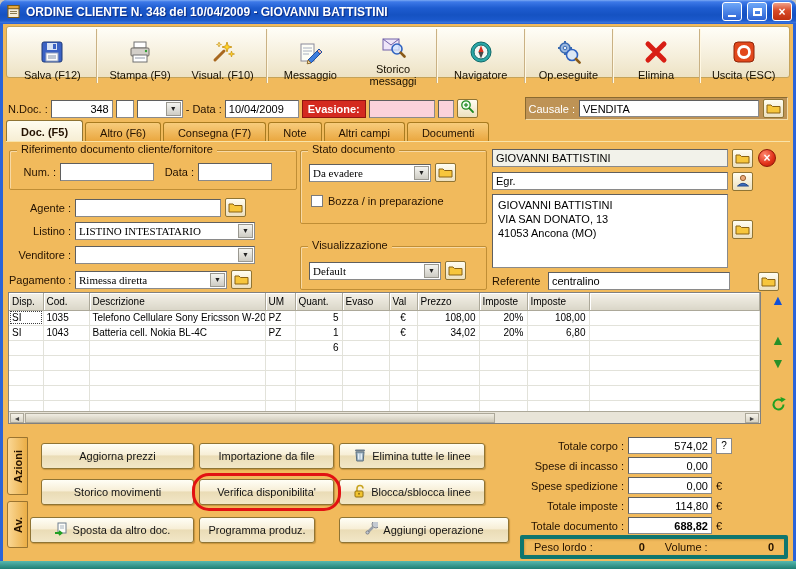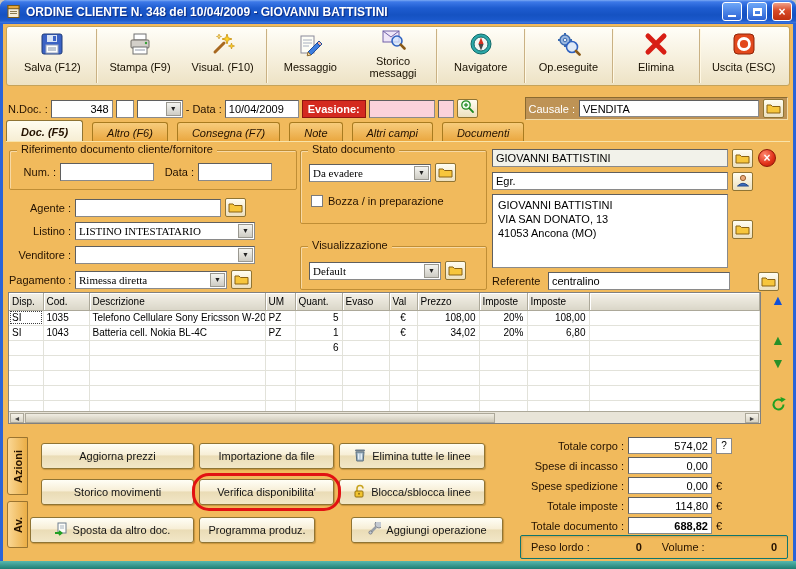--- a/index.html
+++ b/index.html
@@ -14,22 +14,22 @@
   .winbtn.minmax { background:linear-gradient(180deg,#6EA8F8,#2B62D4); }
   .winbtn.close { background:linear-gradient(180deg,#F0A088,#D84A28 45%,#C03010); }
   .glyph-min { width:8px; height:2px; background:#fff; margin-top:9px; }
   .glyph-max { width:9px; height:8px; border:2px solid #fff; border-top-width:3px; }
 
   
   .client { position:absolute; left:3px; right:3px; top:24px; bottom:8px; background:#F1BA5C; overflow:hidden; }
   .tealbar { position:absolute; left:0; right:0; bottom:0; height:8px; background:linear-gradient(180deg,#57B8AE,#1E7E74); }
 
   
-  .toolbar { position:absolute; left:3px; top:2px; width:784px; height:60px; border:1px solid #C5A35A; border-radius:3px;
-    background:linear-gradient(180deg,#FFFEF8,#F5EEDA 60%,#EDE2C4); display:flex; align-items:flex-end; padding:2px 4px; }
+  .toolbar { position:absolute; left:3px; top:2px; width:784px; height:52px; border:1px solid #C5A35A; border-radius:3px;
+    background:linear-gradient(180deg,#FFFEF8,#F5EEDA 60%,#EDE2C4); display:flex; align-items:flex-start; padding:2px 4px; }
   .tbtn { flex:1; max-width:86px; height:62px; display:flex; flex-direction:column; align-items:center; justify-content:center; gap:2px;
     border:1px solid transparent; border-radius:3px; background:transparent; font-size:11px; color:#181000; text-align:center; line-height:12px; cursor:default; }
   .tsep { width:1px; height:54px; background:#C9B184; box-shadow:1px 0 0 #FFF8E4; margin:0 2px; flex:none; }
 
   .tlabel { font-size:11px; color:#241200; white-space:nowrap; }
   .fld { background:#fff; border:1px solid #8A8A8A; border-top-color:#5F5F5F; border-left-color:#5F5F5F; height:18px;
     display:flex; align-items:center; padding:0 3px; font-size:11px; color:#000; overflow:hidden; white-space:nowrap; }
   .fld.r { justify-content:flex-end; }
   .fld.pink { background:#FBD2DA; }
   .fld.gray { background:#F2F2EA; }
@@ -44,21 +44,21 @@
     border:1px solid #8E1508; color:#fff; font-size:12px; font-weight:bold; display:flex; align-items:center; justify-content:center; line-height:0; }
 
   
   .dochead { position:absolute; left:3px; top:73px; width:784px; height:23px; display:flex; align-items:center; gap:3px; padding:0 2px; }
   .evlabel { background:#D42A20; color:#fff; font-size:11px; font-weight:bold; padding:2px 5px; border:1px solid #8E1510; white-space:nowrap; }
   .causale { margin-left:auto; display:flex; align-items:center; gap:4px; background:#BE9355; border:1px solid;
     border-color:#8A6A30 #F2DCA8 #F2DCA8 #8A6A30; padding:0 3px; height:23px; }
   .causale .clabel { color:#fff; font-size:11px; white-space:nowrap; }
 
   
-  .tabs { position:absolute; left:3px; top:96px; height:22px; display:flex; align-items:flex-end; gap:9px;font-style:italic; }
+  .tabs { position:absolute; left:3px; top:96px; height:22px; display:flex; align-items:flex-end; gap:2px; }
   .tab { height:20px; display:flex; align-items:center; justify-content:center; font-size:11px; color:#241200; padding:0 14px;
     background:linear-gradient(180deg,#F7CC7C,#E9A53C); border:1px solid #A87B20; border-bottom:none; border-radius:3px 3px 0 0; white-space:nowrap; }
   .tab.active { height:22px; background:linear-gradient(180deg,#FFFDF0,#F6EDD2); font-weight:bold; border-color:#8F7434; }
   .tabline { position:absolute; left:3px; top:117px; width:784px; height:1px; background:#F9E3A8; }
 
   
   .gbox { position:absolute; border:1px solid #C08E35; border-radius:2px; box-shadow:inset 1px 1px 0 rgba(255,255,255,.45); }
   .gbox .legend { position:absolute; top:-8px; left:7px; background:#F1BA5C; padding:0 4px; font-size:11px; color:#241200; white-space:nowrap; }
   .frow { position:absolute; display:flex; align-items:center; gap:4px; }
   .lab-r { text-align:right; font-size:11px; color:#241200; white-space:nowrap; }
@@ -90,21 +90,21 @@
     color:#141414; box-shadow:1px 1px 1px rgba(120,80,10,.35); white-space:nowrap; }
   .redring { position:absolute; left:189px; top:449px; width:149px; height:38px; border:3px solid #E21212; border-radius:17px; pointer-events:none; }
 
   
   .totrow { position:absolute; left:517px; width:272px; height:17px; display:flex; align-items:center; }
   .totlabel { width:108px; text-align:right; font-size:11px; color:#241200; padding-right:4px; white-space:nowrap; }
   .totfld { width:84px; height:17px; }
   .totsuffix { margin-left:4px; font-size:11px; color:#241200; }
   .qbtn { margin-left:4px; width:16px; height:16px; background:#fff; border:1px solid #8A8A8A; font-size:10px; display:flex; align-items:center; justify-content:center; color:#000; }
   .bold { font-weight:bold; }
-  .pesobox { position:absolute; left:517px; top:511px; width:268px; height:24px; border:1px solid #0f766e; border-radius:2px;
+  .pesobox { position:absolute; left:517px; top:511px; width:268px; height:24px; border:4px solid #0f766e; border-radius:2px;
     box-shadow:inset 1px 1px 2px rgba(120,70,0,.25); display:flex; align-items:center; gap:6px; padding:0 10px; font-size:11px; color:#241200; }
 </style>
 </head>
 <body>
 
 <div id="window">
 
   <div class="titlebar">
     <span style="display:flex;">
       <svg width="15" height="15" viewBox="0 0 15 15">
@@ -555,21 +555,21 @@
     <div class="abtn" style="left:27px;top:493px;width:164px;">
       <span><svg width="14" height="14" viewBox="0 0 14 14">
             <rect x="4" y="1" width="8" height="10" fill="#FDFDF8" stroke="#6E7E8E"></rect>
             <line x1="6" y1="4" x2="10" y2="4" stroke="#A8B4C0"></line>
             <line x1="6" y1="6" x2="10" y2="6" stroke="#A8B4C0"></line>
             <path d="M1 11 h6 M5 9 l2.5 2 L5 13" fill="none" stroke="#22A022" stroke-width="1.8"></path>
           </svg></span>
       <span>Sposta da altro doc.</span>
     </div>
     <div class="abtn" style="left:196px;top:493px;width:116px;">Programma produz.</div>
-    <div class="abtn" style="left:348px;top:493px;width:152px;">
+    <div class="abtn" style="left:336px;top:493px;width:170px;">
       <span><svg width="14" height="14" viewBox="0 0 14 14">
             <line x1="3.5" y1="10.5" x2="8.5" y2="5.5" stroke="#9AA0A8" stroke-width="2.6" stroke-linecap="round"></line>
             <path d="M8 2 a4 4 0 1 1 4 4 l-2 -0.5 -1.5 -1.5 Z" fill="#C4CAD2" stroke="#70747C" stroke-width="0.8"></path>
             <circle cx="3.5" cy="10.5" r="1.6" fill="#C4CAD2" stroke="#70747C" stroke-width="0.8"></circle>
           </svg></span>
       <span>Aggiungi operazione</span>
     </div>
 
     <div class="redring"></div>
 

